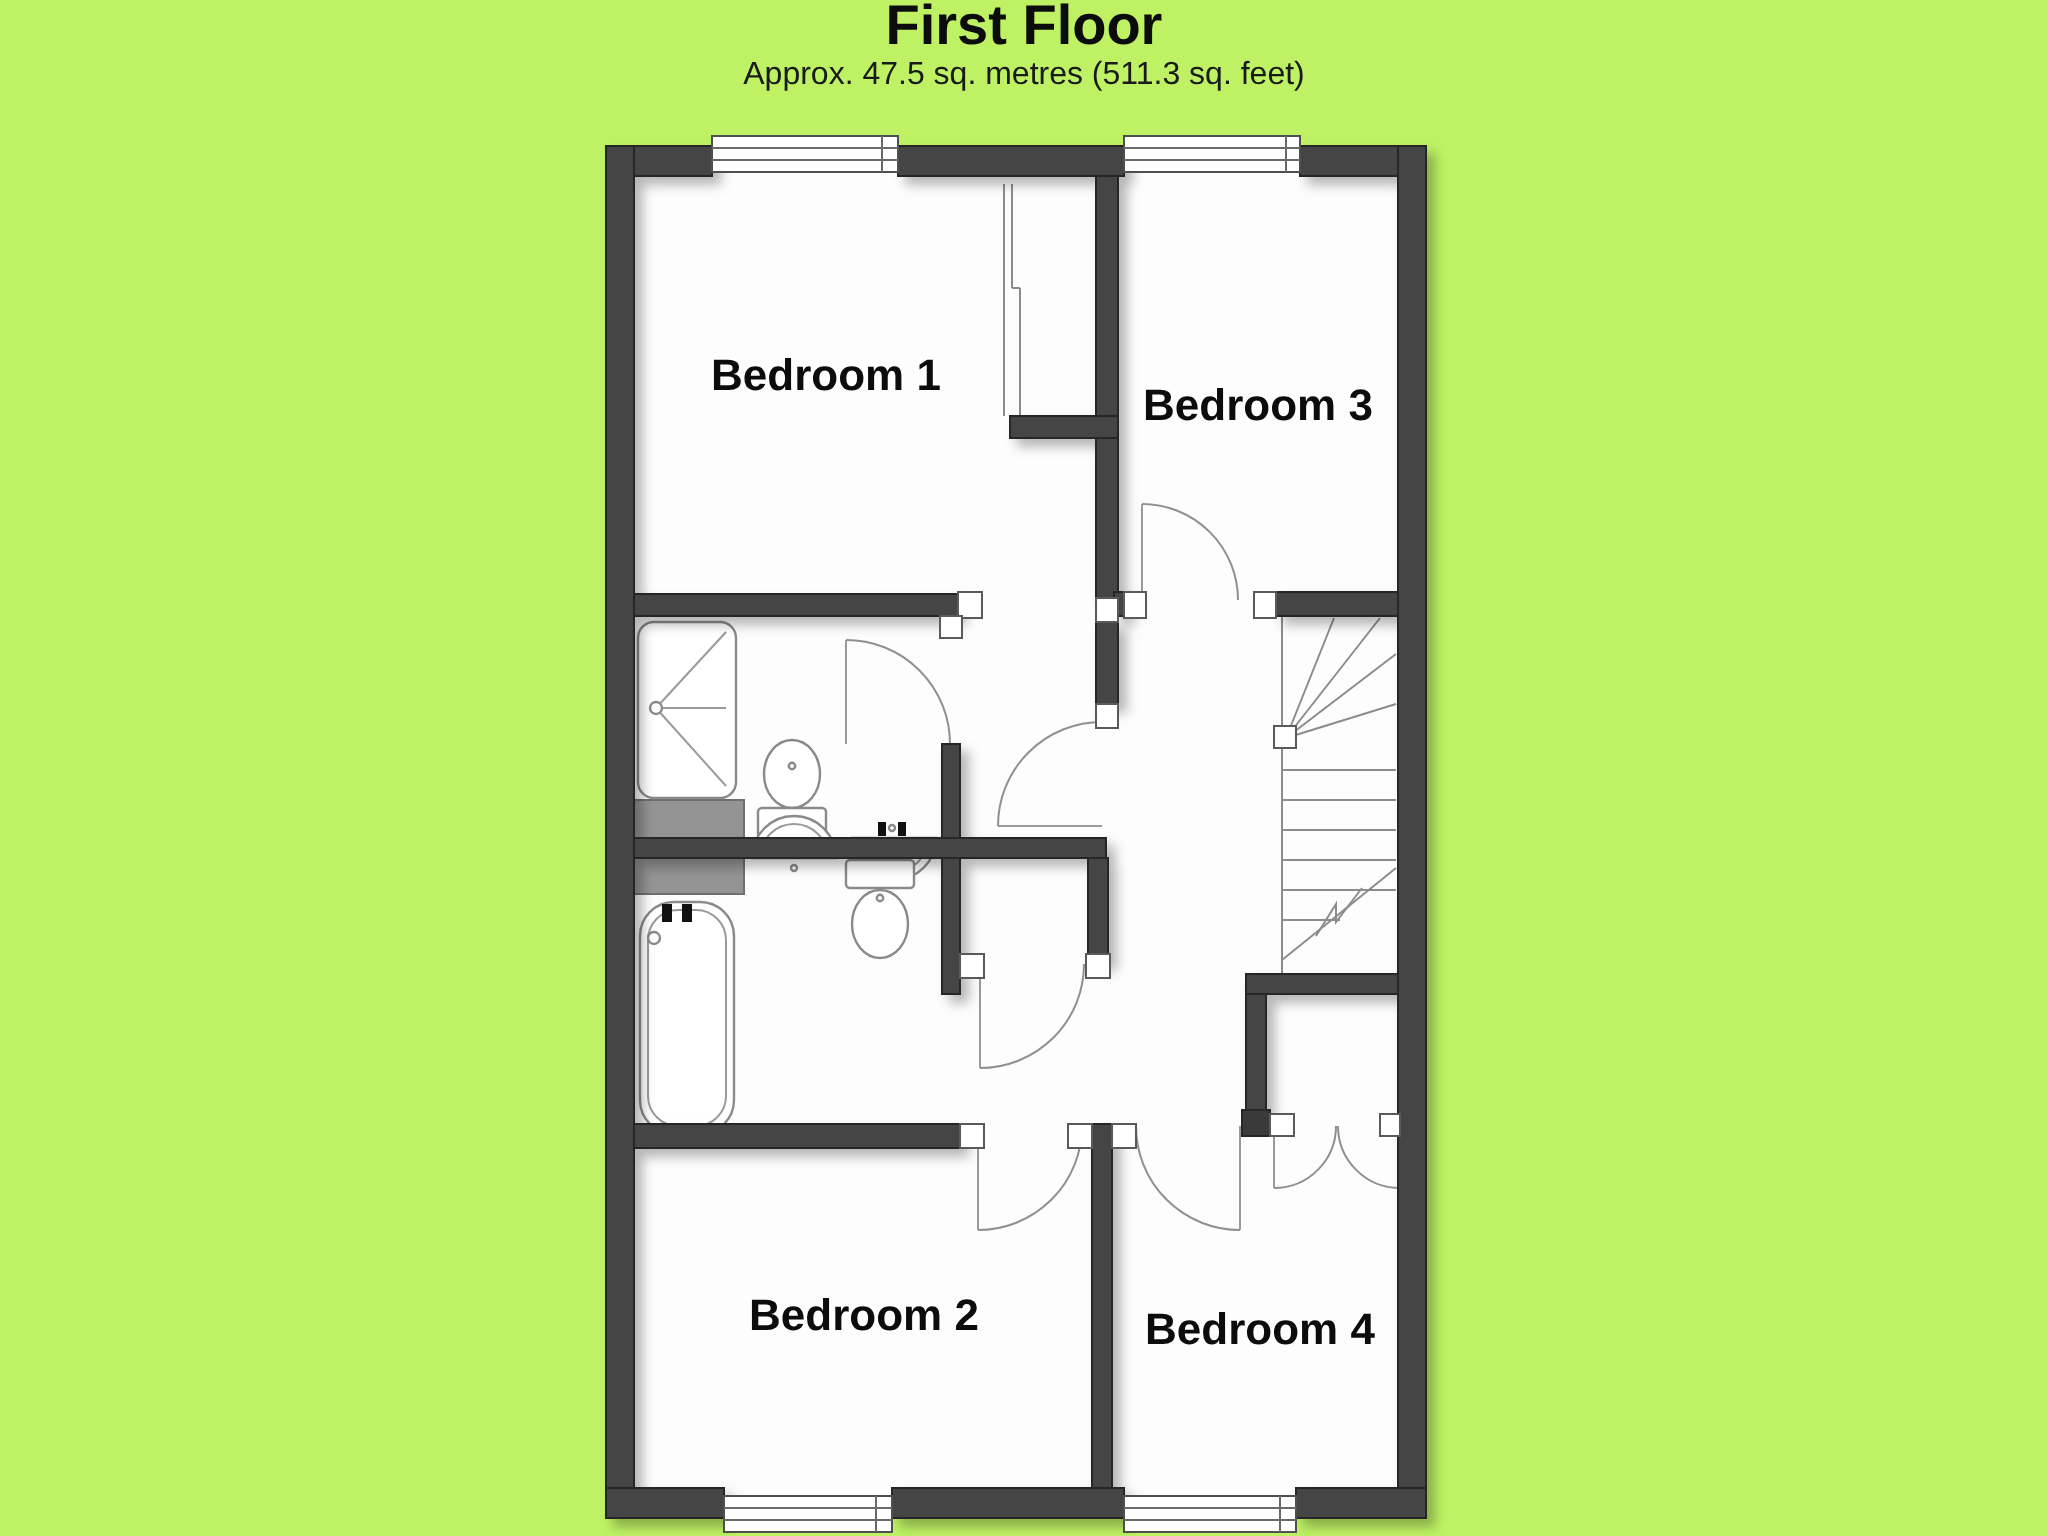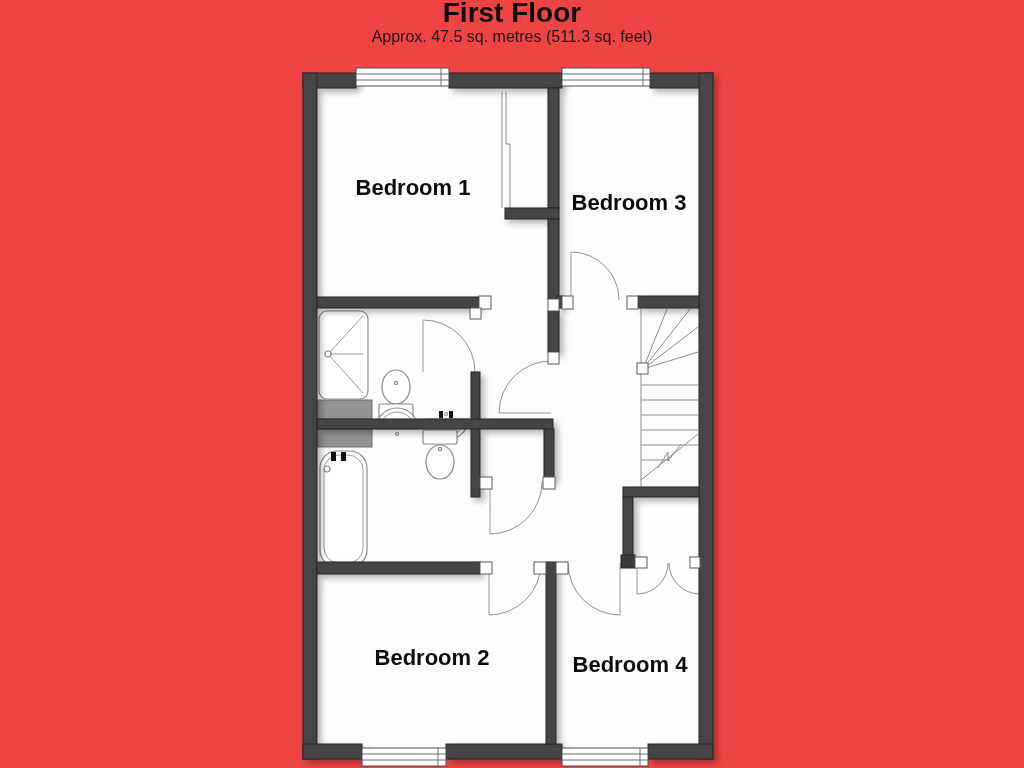--- a/index.html
+++ b/index.html
@@ -1,16 +1,16 @@
 <!DOCTYPE html>
 <html><head>
 <meta charset="utf-8">
 <style>
   html,body{margin:0;padding:0;background:#ffffff;}
-  #stage{position:relative;width:1024px;height:768px;background:#ef4444;overflow:hidden;
+  #stage{position:relative;width:1024px;height:768px;background:#bef264;overflow:hidden;
          font-family:"Liberation Sans", sans-serif;}
   svg{position:absolute;left:0;top:0;}
   .title{font:bold 28px "Liberation Sans", sans-serif;fill:#0c0c0c;}
   .subtitle{font:16px "Liberation Sans", sans-serif;fill:#1a1a1a;}
   .room-label{font:bold 22px "Liberation Sans", sans-serif;fill:#0c0c0c;}
   .wall{fill:#454545;stroke:#262626;stroke-width:1;}
   .jamb{fill:#ffffff;stroke:#5a5a5a;stroke-width:1;}
   .jamb-dark{fill:#3a3a3a;stroke:#262626;stroke-width:1;}
   .thin{stroke:#8c8c8c;stroke-width:1;fill:none;}
   .fixture{stroke:#8a8a8a;stroke-width:1.2;fill:#ffffff;}

